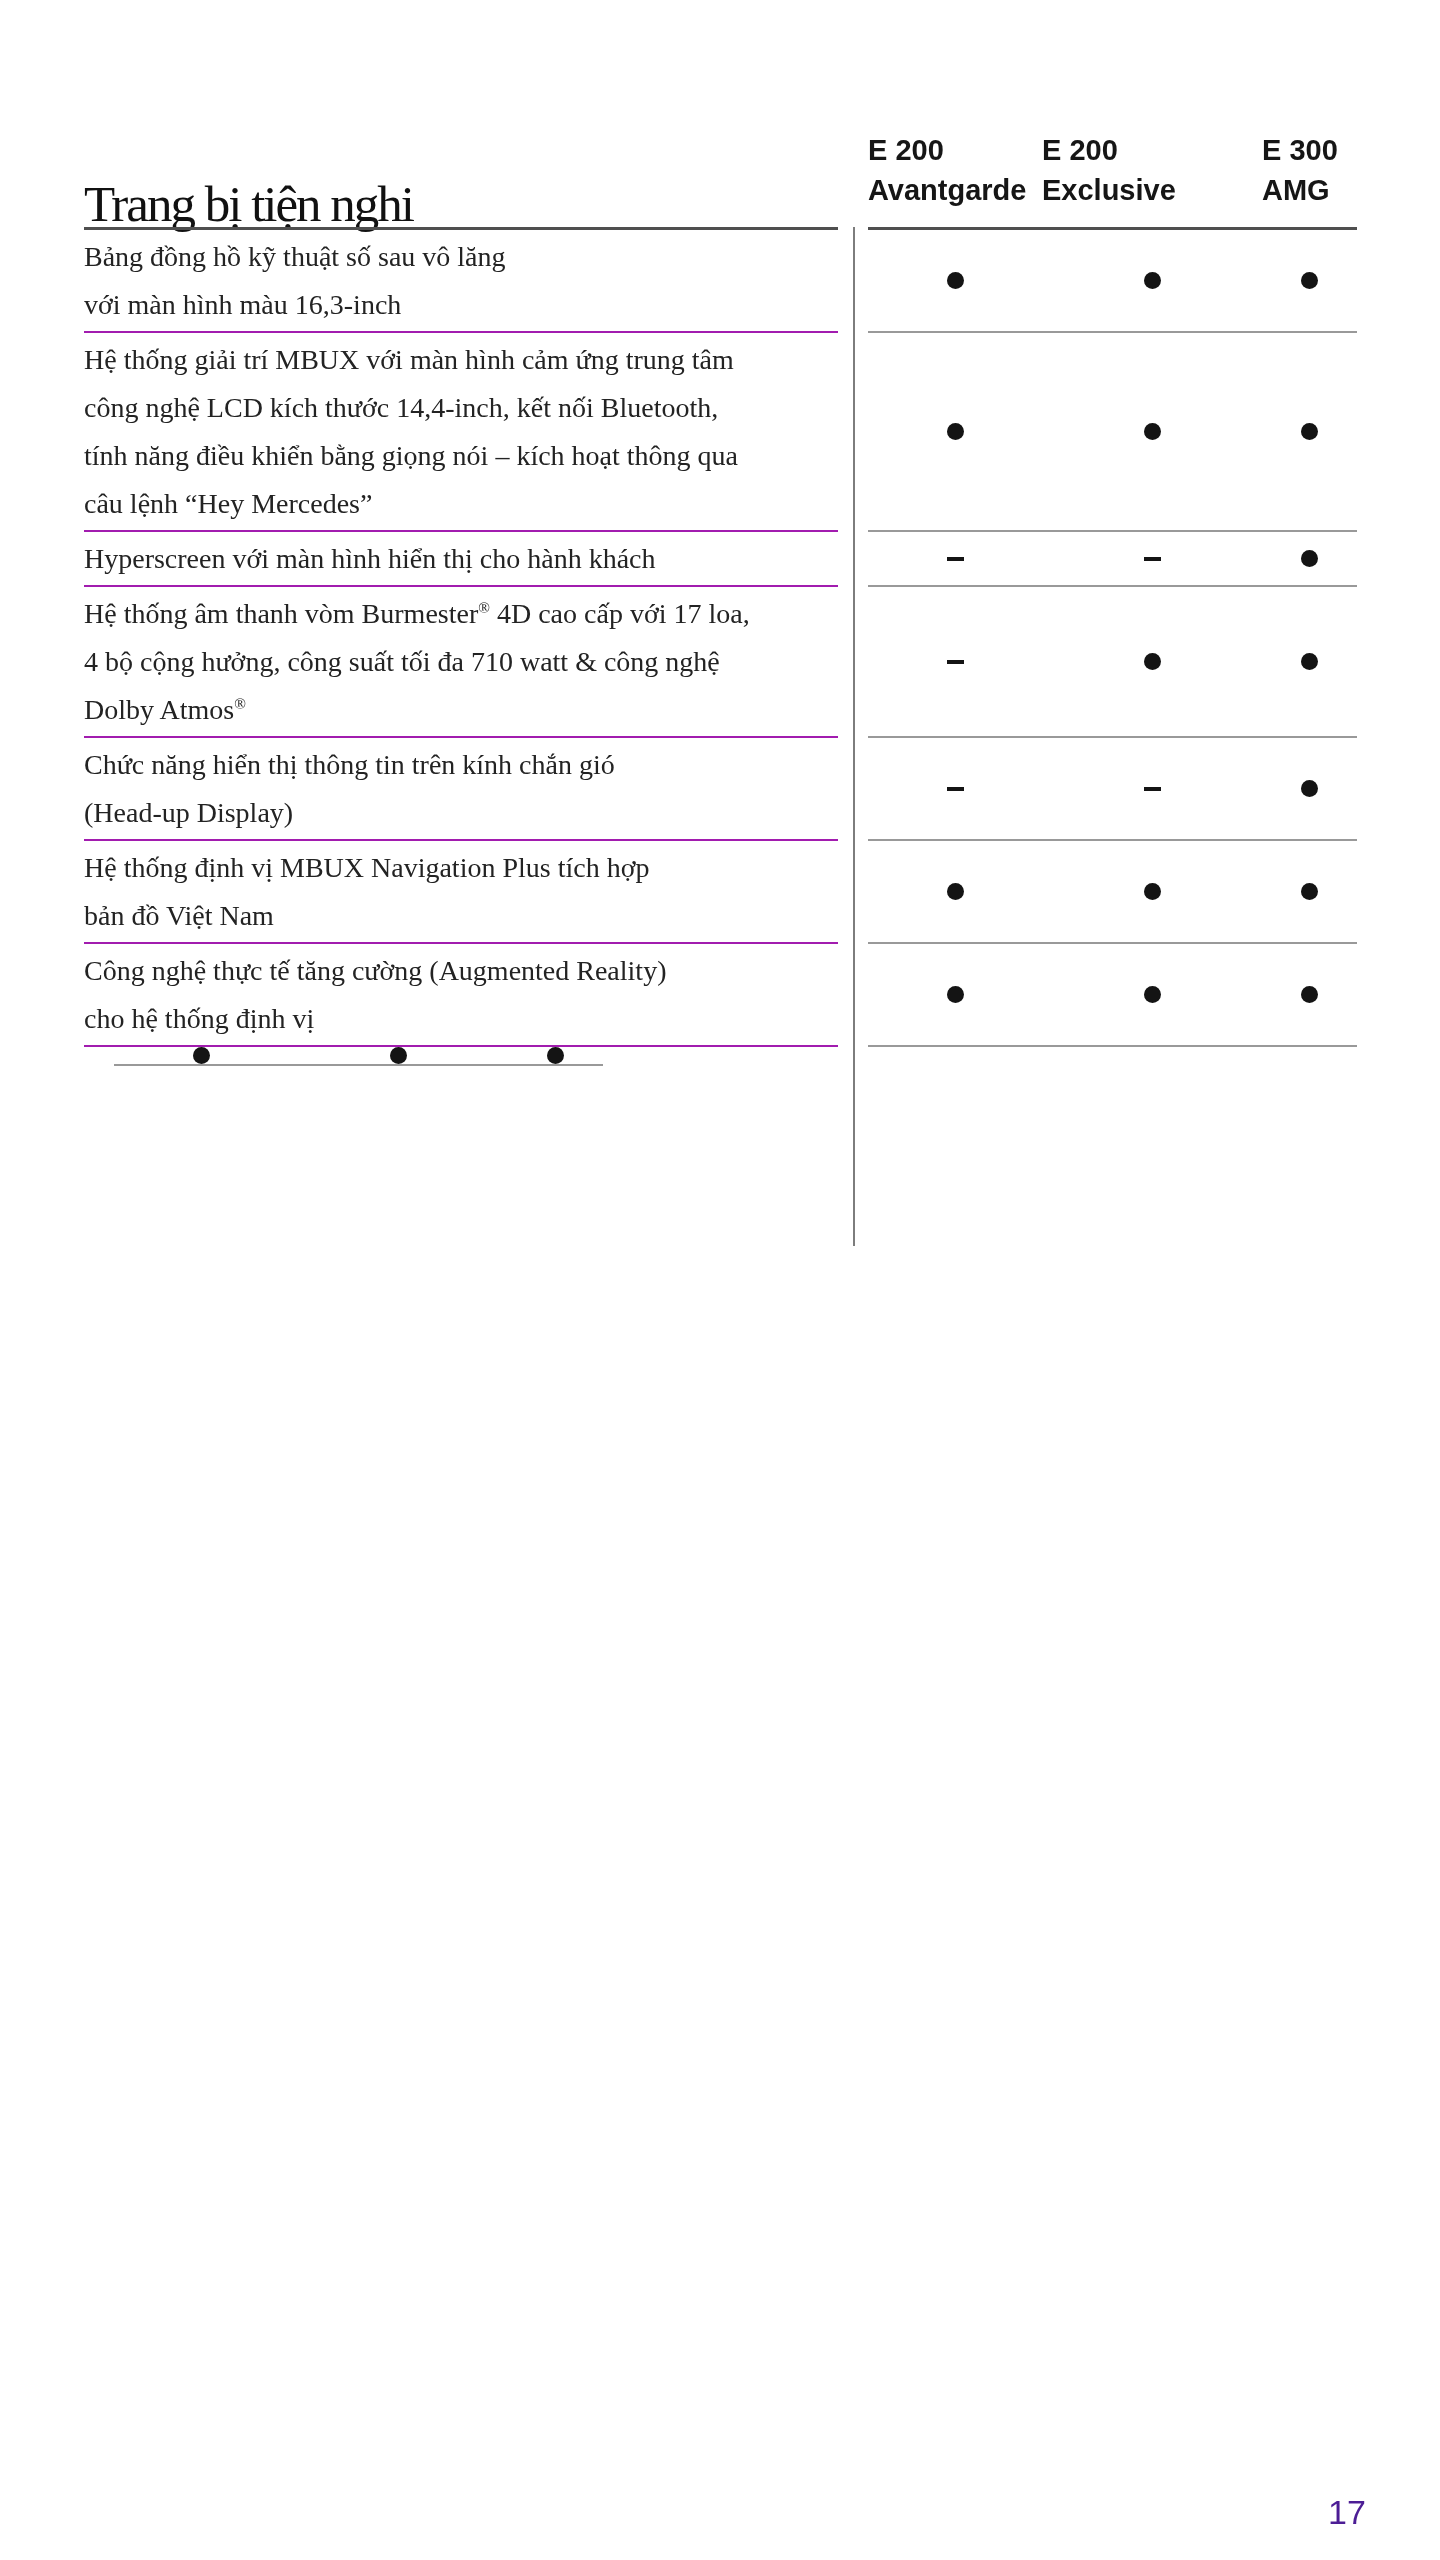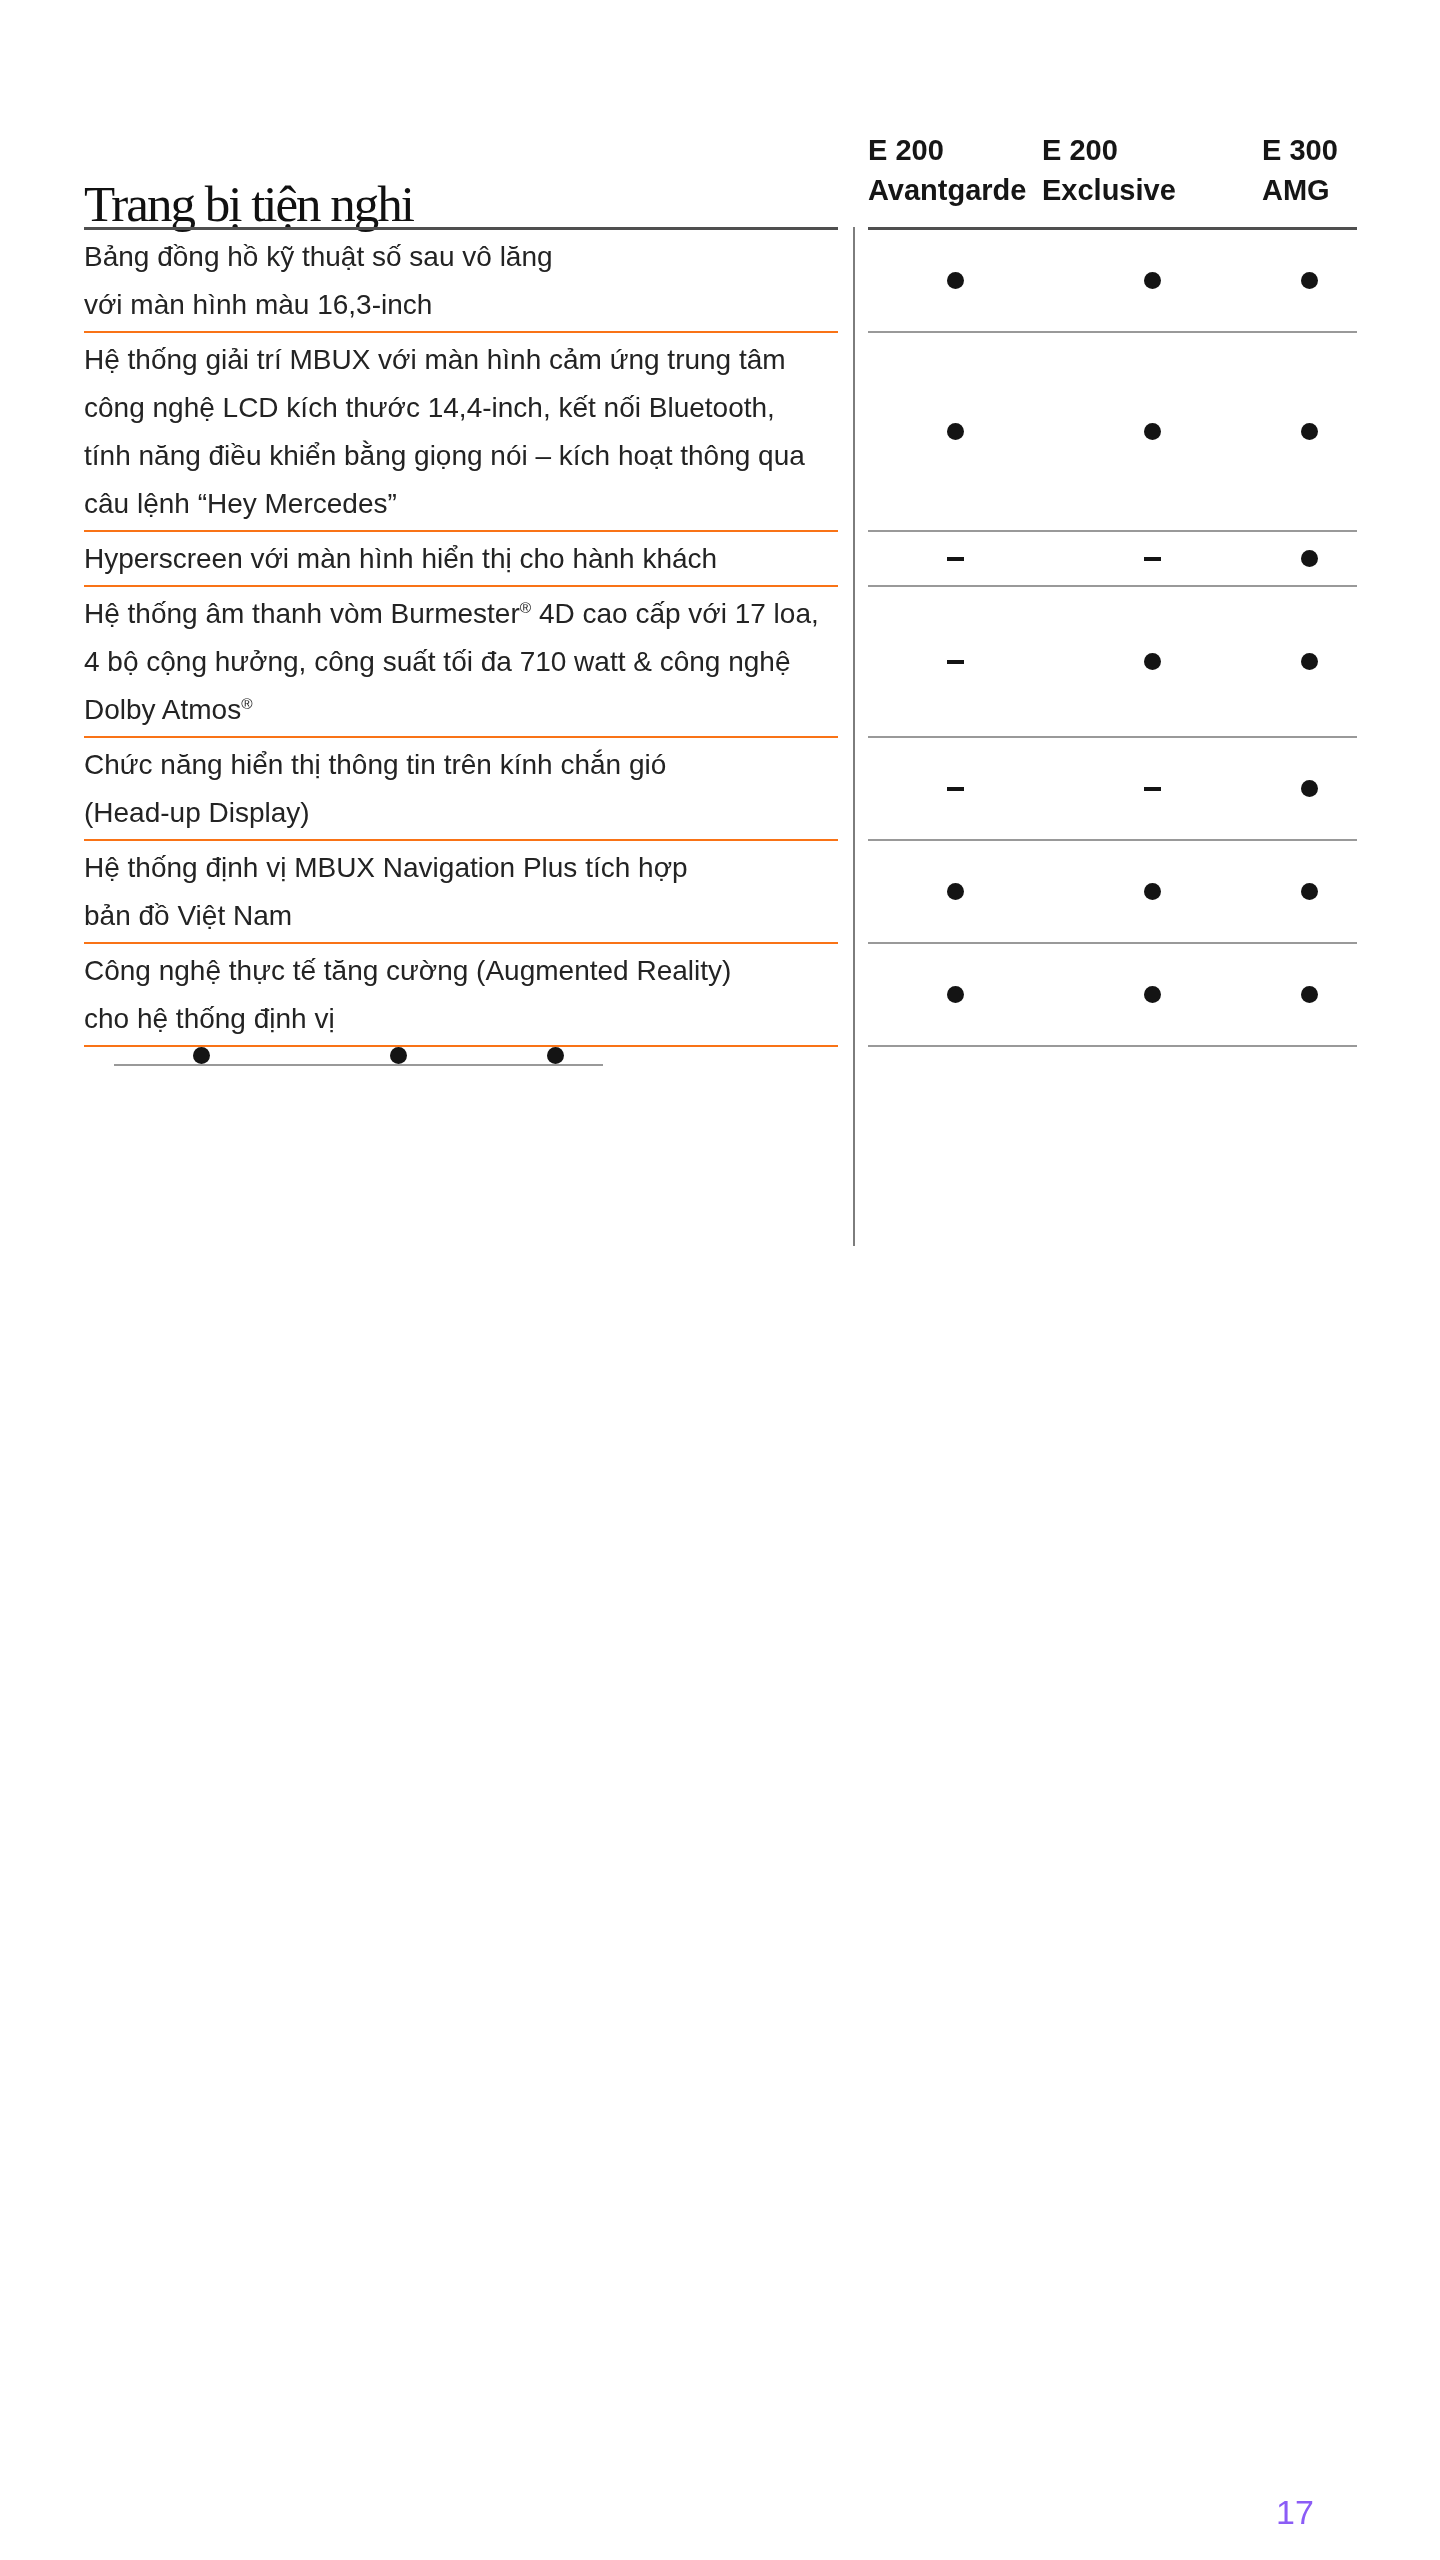--- a/index.html
+++ b/index.html
@@ -59,24 +59,25 @@
   .rows {
     position: absolute;
     left: 84px;
     top: 230px;
     width: 1273px;
   }
   .row { display: flex; }
   .feature {
     width: 754px;
     padding: 3px 0 2px 0;
-    border-bottom: 2px solid #f97316;
+    border-bottom: 2px solid #a21caf;
     font-size: 28px;
     line-height: 48px;
     color: #232323;
+    font-family: Liberation Serif, serif;
   }
   .feature .line { white-space: nowrap; }
   .feature sup { font-size: 0.55em; line-height: 0; }
   .gap { width: 30px; }
   .marks {
     width: 489px;
     display: grid;
     grid-template-columns: 174px 220px 95px;
     border-bottom: 2px solid #999999;
   }
@@ -91,25 +92,25 @@
     border-radius: 50%;
     background: #141414;
   }
   .mark-dash {
     width: 17px;
     height: 4px;
     background: #141414;
   }
   .page-number {
     position: absolute;
-    left: 1276px;
+    left: 1328px;
     top: 2492px;
     font-size: 34px;
     line-height: 40px;
-    color: #8b5cf6;
+    color: #4c1d95;
   }
 </style>
 </head>
 <body>
 
 <div class="page">
 
   <h1 class="title">Trang bị tiện nghi</h1>
 
   <div class="col-headers" id="col-headers">

